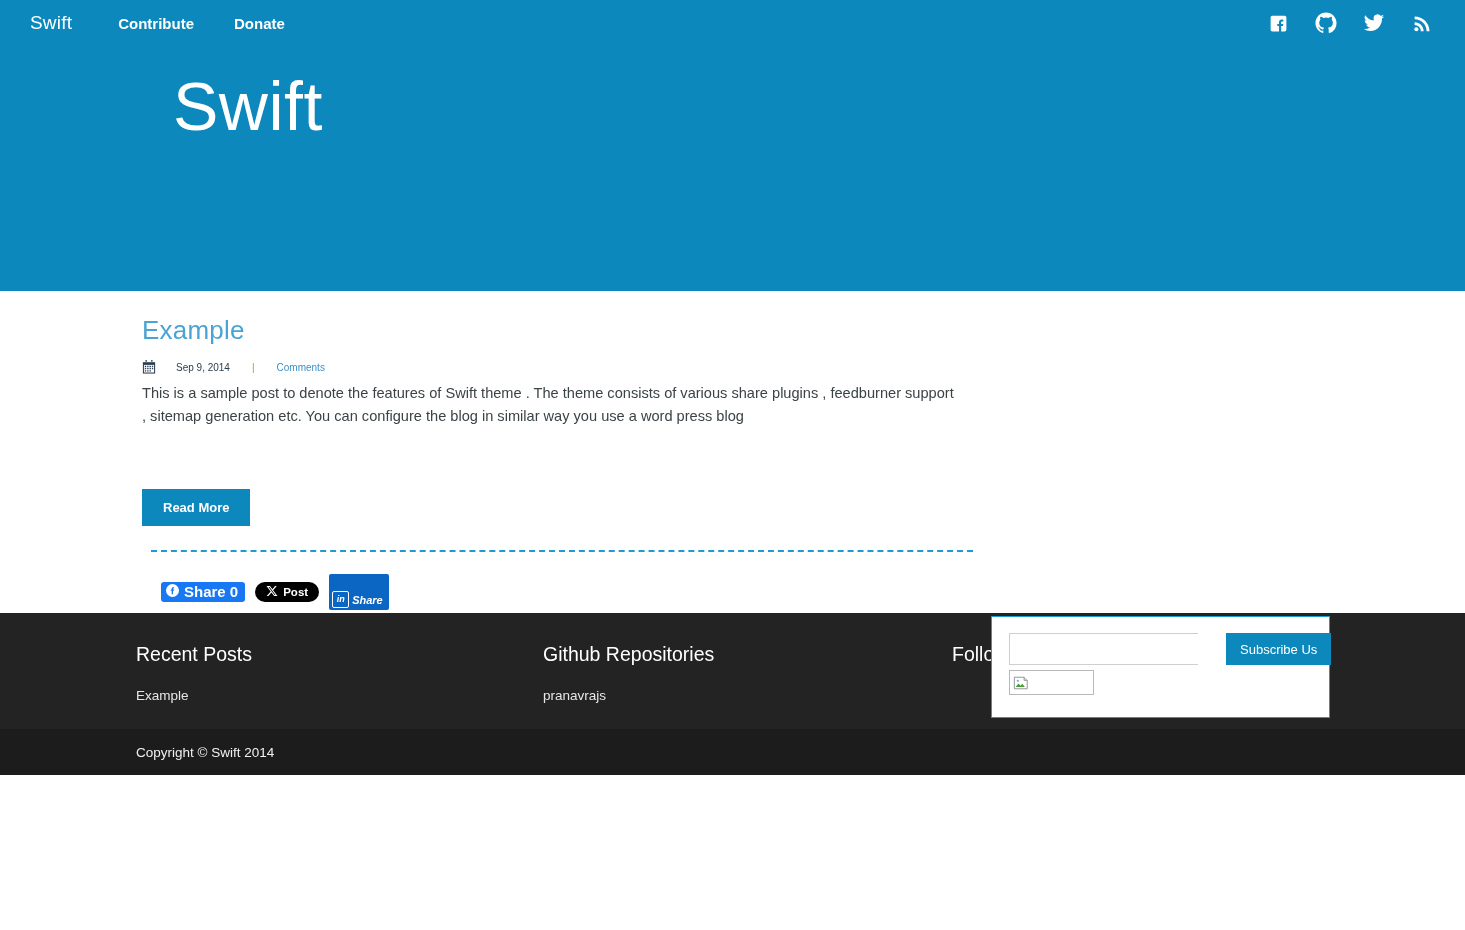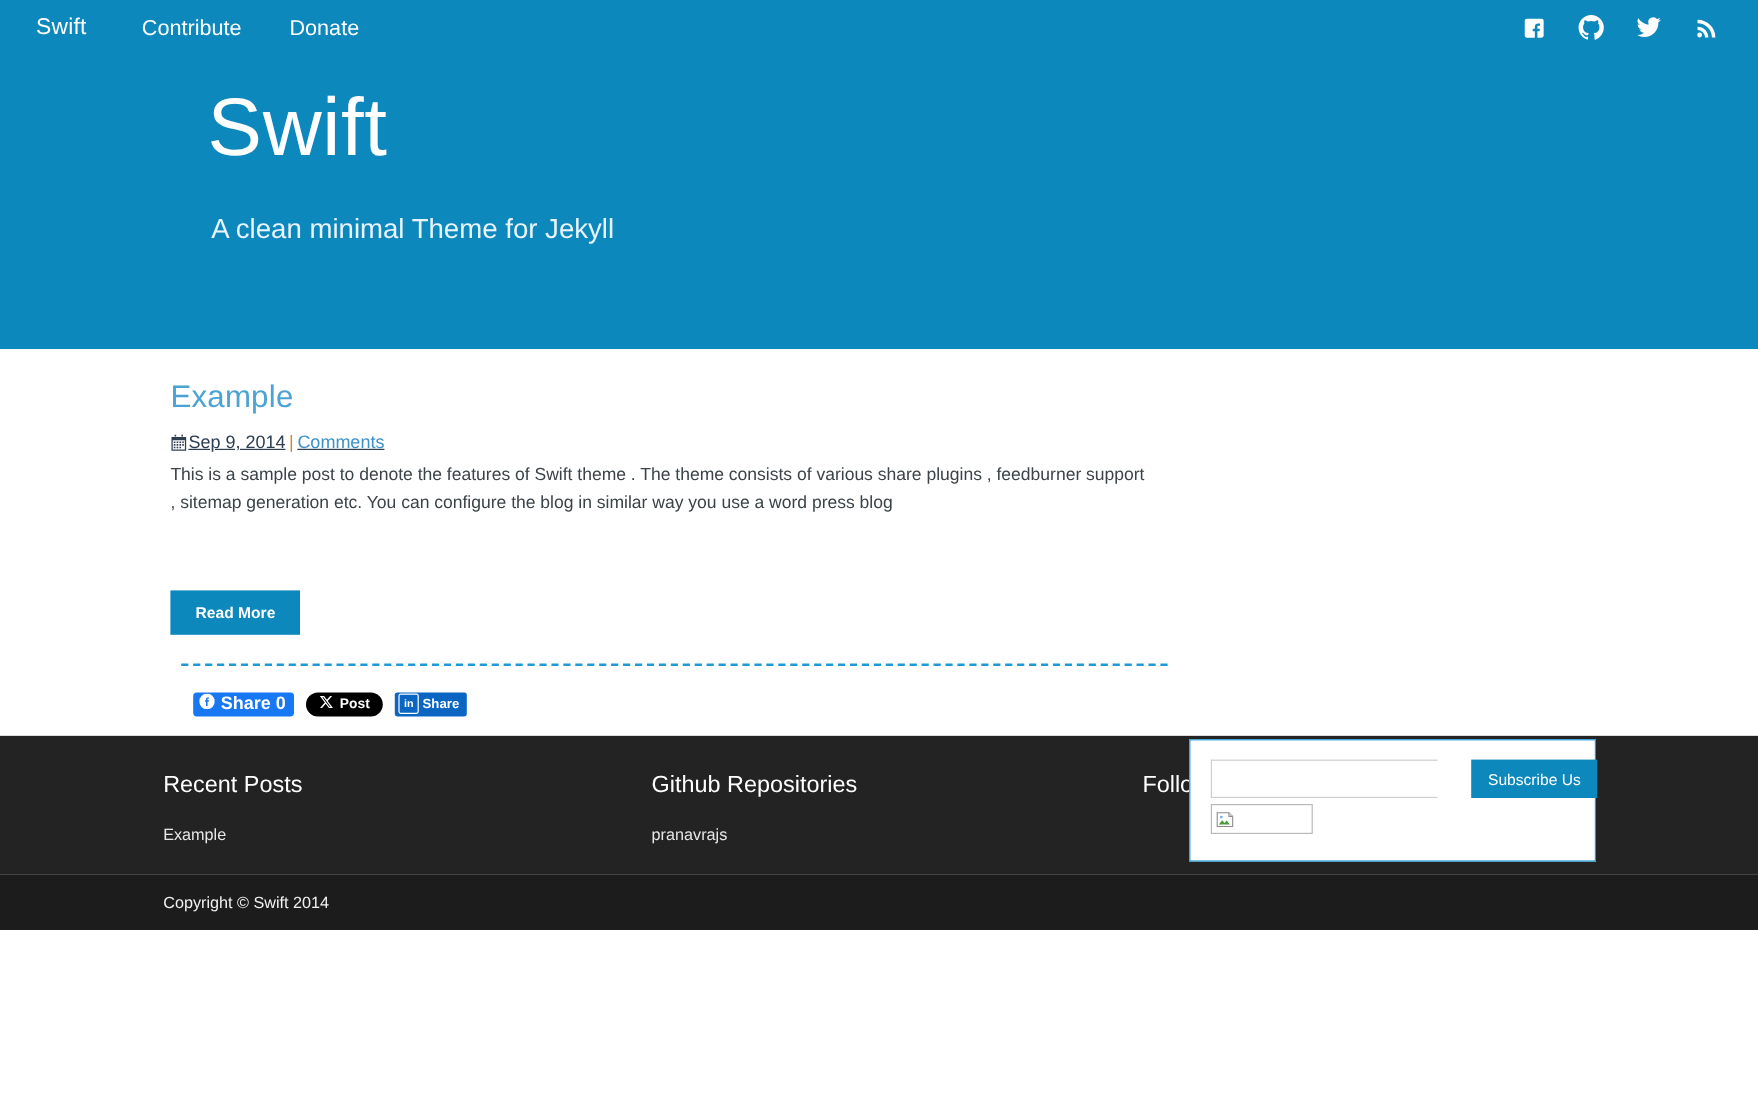--- a/index.html
+++ b/index.html
@@ -36,24 +36,24 @@
     color: #ffffff;
     font-size: 19px;
     letter-spacing: .2px;
     margin-right: 46px;
     text-decoration: none;
     font-weight: 400;
     padding-left: 8px;
   }
   .nav-link {
     color: #ffffff;
-    font-size: 18px;
+    font-size: 15px;
     text-decoration: none;
     margin-right: 40px;
-    font-weight: 400;
+    font-weight: 700;
   }
   .nav-right {
     margin-left: auto;
     display: flex;
     align-items: center;
     gap: 26px;
     padding-right: 10px;
   }
   .social-icon {
     width: 22px;
@@ -101,26 +101,25 @@
   }
   .post-title {
     color: #4ba3d3;
     font-size: 26px;
     font-weight: 400;
     margin: 0;
     letter-spacing: .2px;
   }
   .post-meta {
     margin-top: 14px;
-    font-size: 15px;
+    font-size: 10px;
     color: #2c3e50;
     display: flex;
     align-items: center;
-    gap: 1px;
-    text-decoration: underline;
+    gap: 20px;
   }
   .cal-icon { display: inline-block; width: 14px; height: 14px; }
   .meta-sep { color: #d8861f; margin: 0 2px; }
   .meta-link {
     color: #3d91c9;
     text-decoration: none;
     cursor: pointer;
   }
   .post-body {
     margin-top: 8px;
@@ -182,25 +181,26 @@
     font-weight: bold;
     cursor: pointer;
   }
   .btn-li {
     display: inline-flex;
     align-items: center;
     gap: 3px;
     background: #0a66c2;
     border-radius: 2px;
     height: 20px;
-    padding: 0 6px 0 3px;
+    padding: 16px 6px 0 3px;
     color: #ffffff;
     font-size: 11px;
     font-weight: bold;
     cursor: pointer;
+    font-style: italic;
   }
   .li-badge {
     width: 15px;
     height: 15px;
     border: 1px solid #ffffff;
     border-radius: 2px;
     display: inline-flex;
     align-items: center;
     justify-content: center;
     font-size: 9px;
@@ -337,21 +337,20 @@
           <circle cx="5" cy="18.5" r="2.3"></circle>
           <path d="M3 10.5v3.2a7.1 7.1 0 0 1 7.1 7.1h3.2C13.3 15 8.7 10.5 3 10.5z"></path>
           <path d="M3 4v3.2c7.6 0 13.7 6.1 13.7 13.6H20C20 11.6 12.4 4 3 4z"></path>
         </svg>
       </a>
     </div>
   </div>
 
   <div class="hero-body">
     <h1 class="hero-title">Swift</h1>
-    <div class="hero-sub">A clean minimal Theme for Jekyll</div>
   </div>
 </div>
 
 <div class="main-wrap">
 
   <div class="content-col">
     <h2 class="post-title">Example</h2>
 
     <div class="post-meta">
       <span class="cal-icon">

